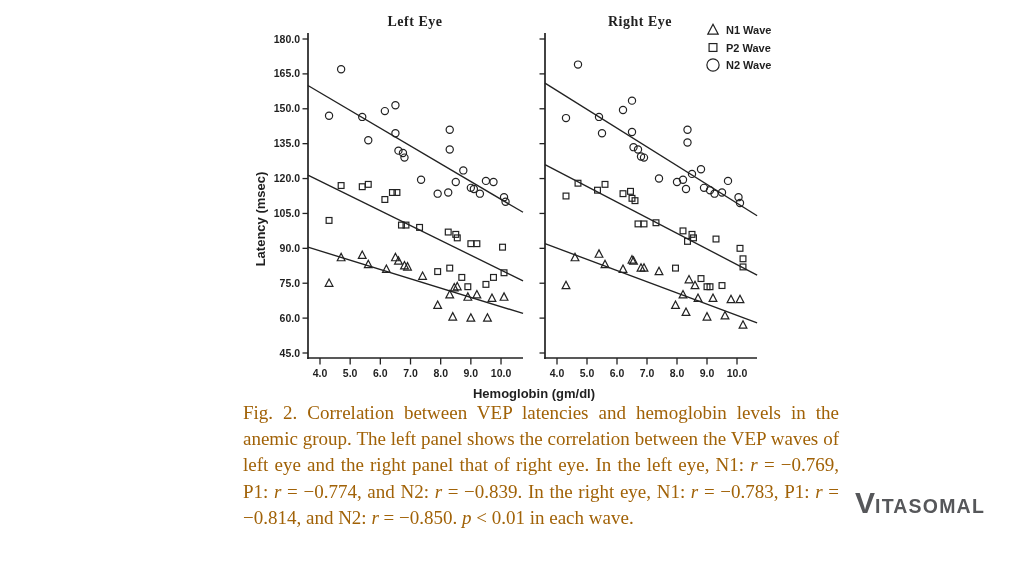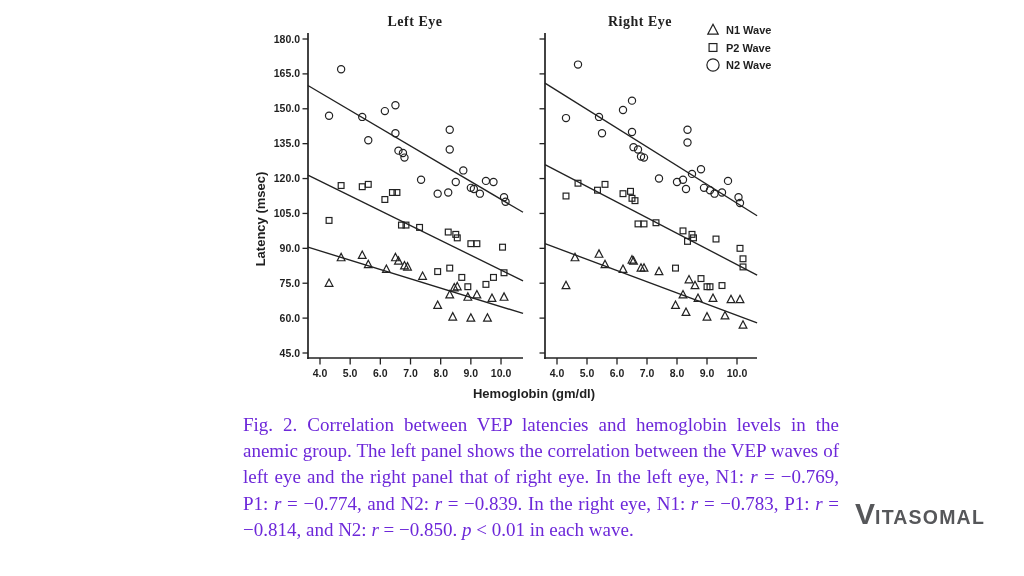--- a/index.html
+++ b/index.html
@@ -7,26 +7,26 @@
     width:1024px;height:576px;position:relative;overflow:hidden;
     background:#ffffff;font-family:"Liberation Sans",sans-serif;
   }
   .figure-wrap{position:absolute;left:245px;top:5px;width:600px;height:405px;}
   svg text{fill:#1f1f1f;}
   .tick{font:bold 10.5px "Liberation Sans",sans-serif;}
   .ptitle{font:bold 14px "Liberation Serif",serif;letter-spacing:.5px;}
   .legend-label{font:bold 11px "Liberation Sans",sans-serif;}
   .axis-label{font:bold 13px "Liberation Sans",sans-serif;}
   .caption{
-    position:absolute;left:243px;top:412px;width:596px;
-    font:19px/1.38 "Liberation Serif",serif;color:#6d28d9;
+    position:absolute;left:243px;top:400px;width:596px;
+    font:19px/1.38 "Liberation Serif",serif;color:#a16207;
     text-align:justify;
   }
   .logo{
-    position:absolute;left:855px;top:497px;color:#56575a;
+    position:absolute;left:855px;top:486px;color:#56575a;
     font-family:"Liberation Sans",sans-serif;font-weight:bold;white-space:nowrap;
   }
   .logo-v{font-size:30px;}
   .logo-rest{font-size:19.5px;letter-spacing:1.2px;}
 </style>
 </head>
 <body>
 
 <div class="slide">
 

